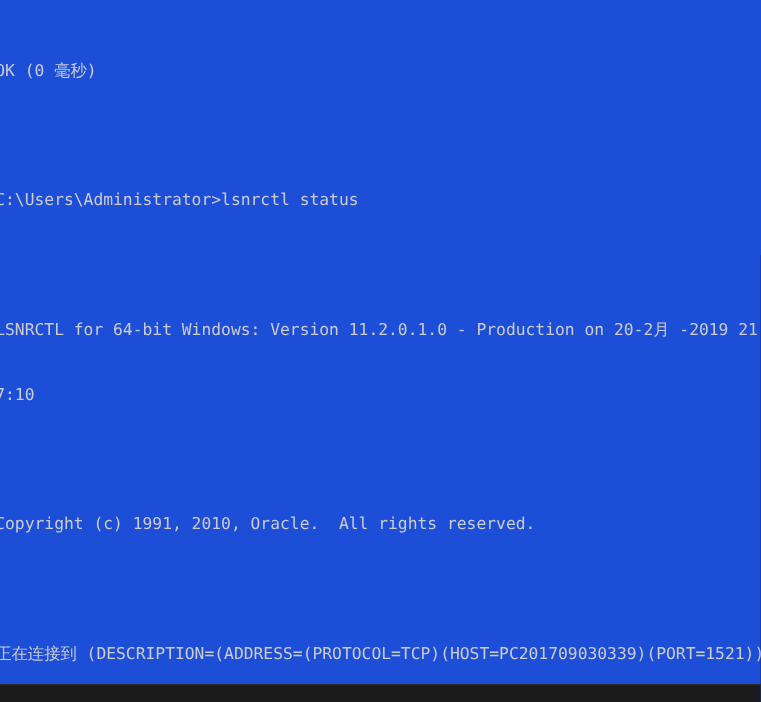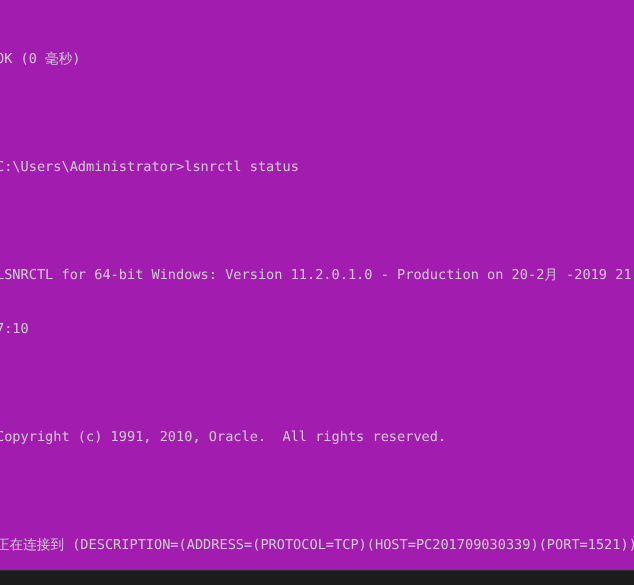--- a/index.html
+++ b/index.html
@@ -15,21 +15,21 @@
     font-family: "DejaVu Sans Mono", "Liberation Mono", monospace;
   }
 
   
   #console {
     position: absolute;
     left: 0;
     top: 0;
     width: 634px;
     height: 585px;
-    background: #a21caf;
+    background: #1d4ed8;
     overflow: hidden;
   }
 
   #console-surface {
     position: absolute;
     
     left: -4px;
     top: -4px;
     width: 700px;
     white-space: pre;

